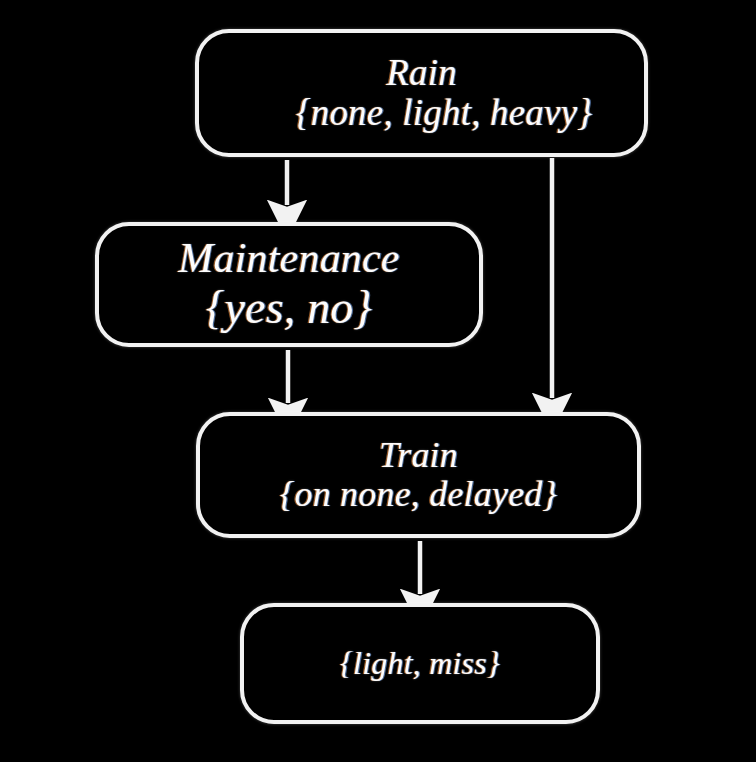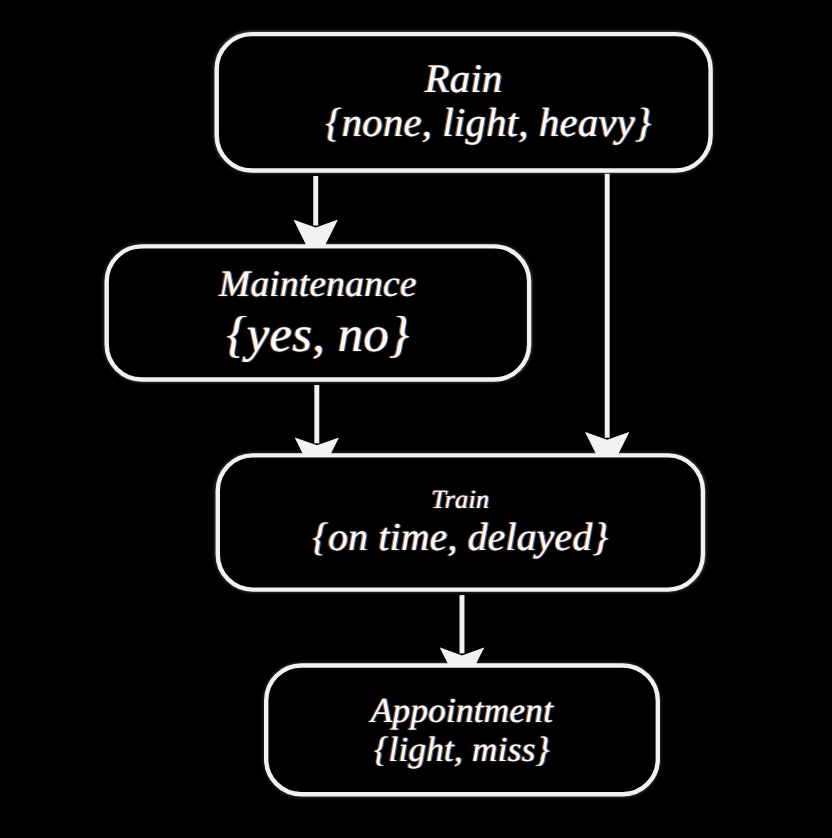--- a/index.html
+++ b/index.html
@@ -64,27 +64,27 @@
   
   #node-rain {
     left: 195px;  top: 29px;  width: 453px; height: 128px;
   }
   #node-rain .node-name   { font-size: 37px; margin-bottom: 2px; }
   #node-rain .node-domain { font-size: 37px; margin-left: 45px; }
 
   #node-maintenance {
     left: 95px;   top: 222px; width: 388px; height: 125px;
   }
-  #node-maintenance .node-name   { font-size: 34px; margin-bottom: 3px; }
+  #node-maintenance .node-name   { font-size: 42px; margin-bottom: 3px; }
   #node-maintenance .node-domain { font-size: 46px; }
 
   #node-train {
     left: 196px;  top: 412px; width: 445px; height: 126px;
   }
-  #node-train .node-name   { font-size: 24px; margin-bottom: 2px; }
+  #node-train .node-name   { font-size: 36px; margin-bottom: 2px; }
   #node-train .node-domain { font-size: 36px; }
 
   #node-appointment {
     left: 240px;  top: 603px; width: 360px; height: 121px;
   }
   #node-appointment .node-name   { font-size: 32px; margin-bottom: 3px; }
   #node-appointment .node-domain { font-size: 32px; }
 </style>
 </head>
 <body>
@@ -112,21 +112,20 @@
     <span class="node-domain">{none, light, heavy}</span>
   </div>
 
   <div class="node" id="node-maintenance">
     <span class="node-name">Maintenance</span>
     <span class="node-domain">{yes, no}</span>
   </div>
 
   <div class="node" id="node-train">
     <span class="node-name">Train</span>
-    <span class="node-domain">{on time, delayed}</span>
+    <span class="node-domain">{on none, delayed}</span>
   </div>
 
   <div class="node" id="node-appointment">
-    <span class="node-name">Appointment</span>
     <span class="node-domain">{light, miss}</span>
   </div>
 
 </div>
 
 </body></html>

